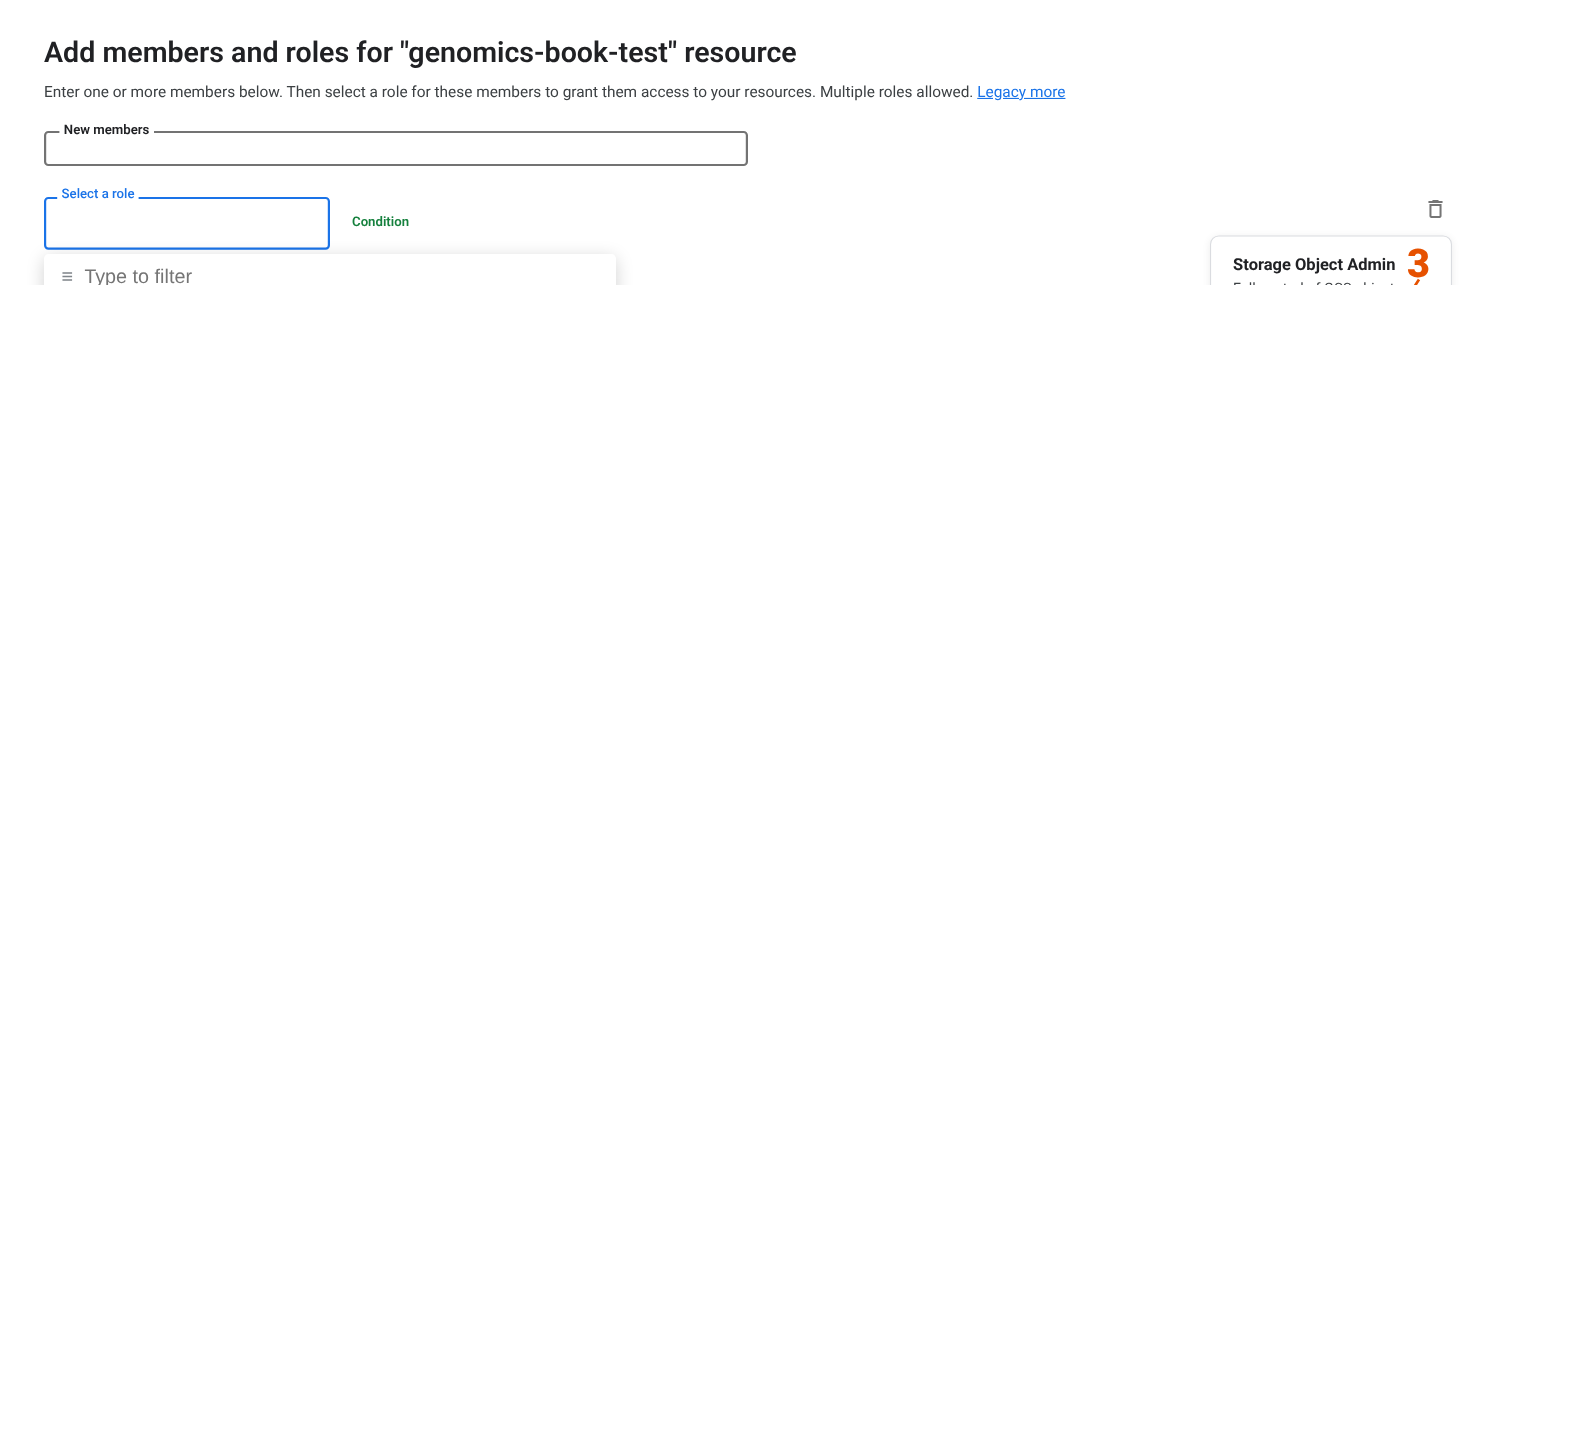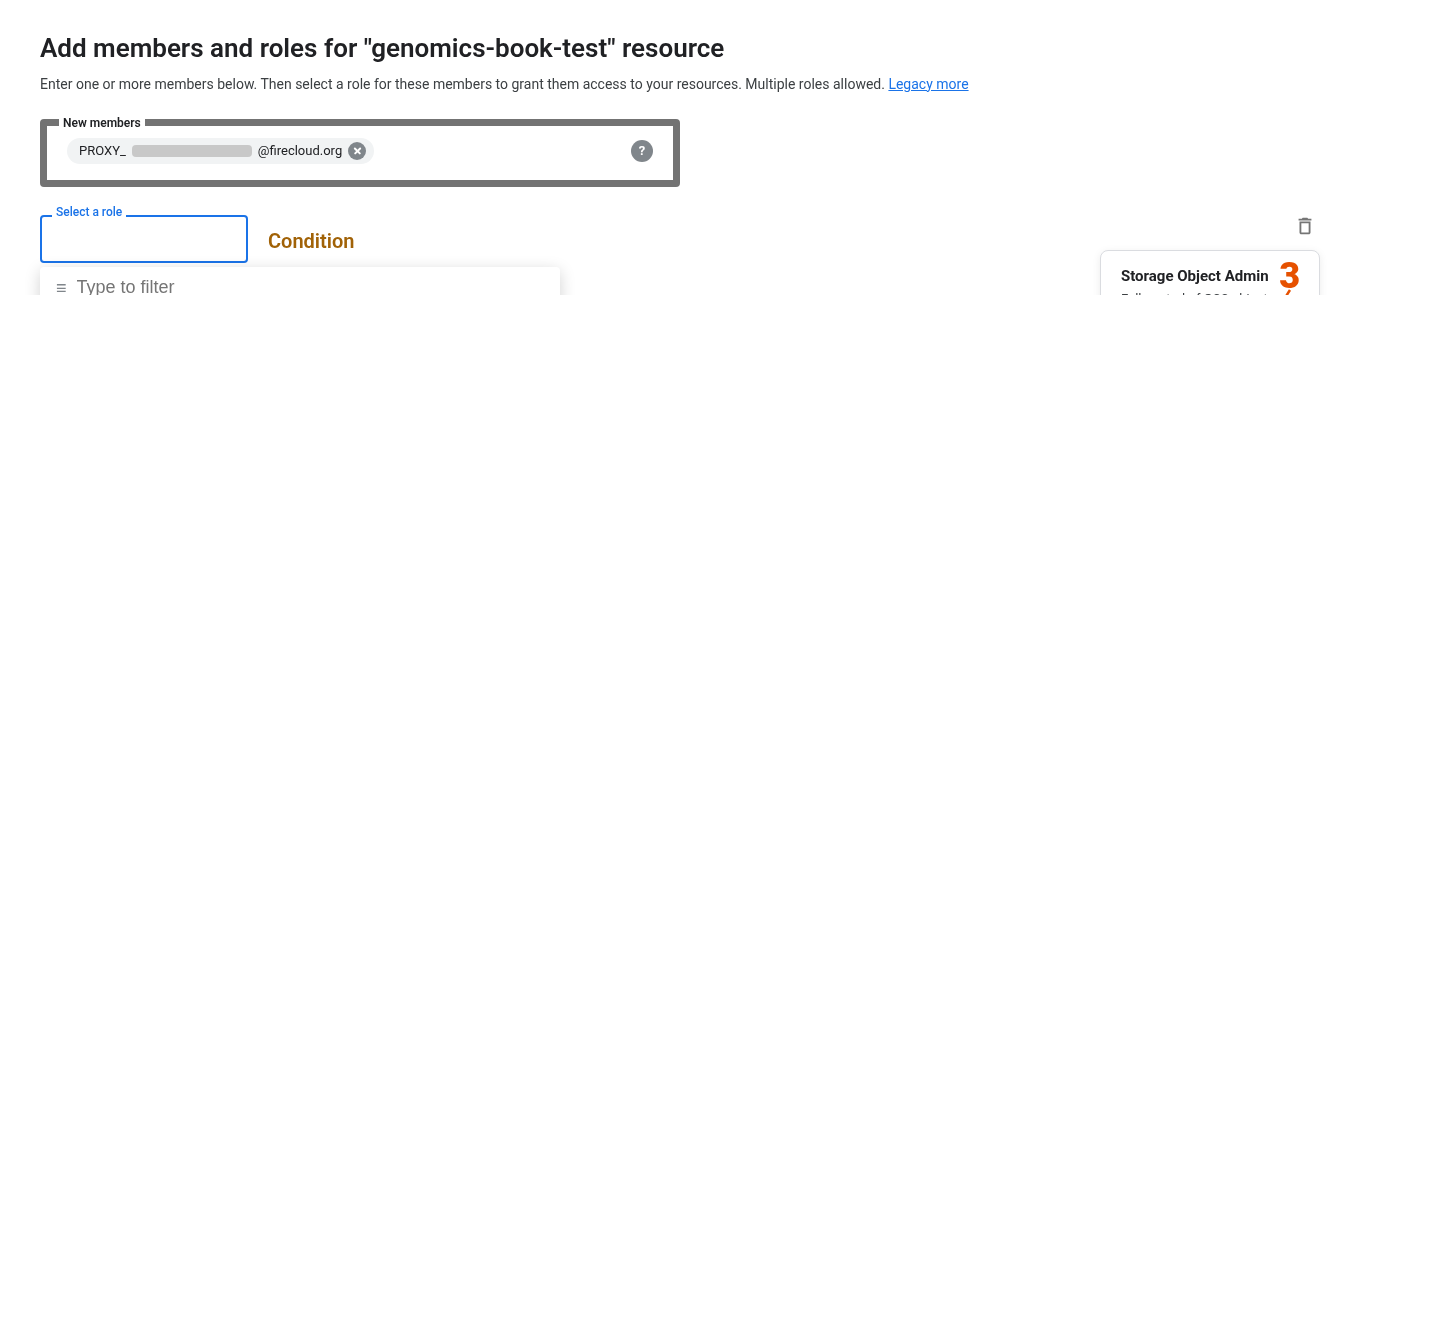--- a/index.html
+++ b/index.html
@@ -31,23 +31,23 @@
       color: #1a73e8;
       text-decoration: underline;
       cursor: pointer;
     }
 
     .new-members-section {
       margin-bottom: 28px;
     }
 
     .fieldset-box {
-      border: 7px solid #737373;
+      border: 2px solid #737373;
       border-radius: 4px;
-      padding: 12px 20px 16px;
+      padding: 12px 8px 16px;
       position: relative;
       max-width: 640px;
     }
 
     .fieldset-legend {
       font-size: 12px;
       font-weight: 600;
       color: #202124;
       position: absolute;
       top: -10px;
@@ -123,21 +123,21 @@
 
     .roles-row {
       display: flex;
       align-items: flex-start;
       gap: 20px;
       position: relative;
     }
 
     .select-role-container {
       position: relative;
-      width: 208px;
+      width: 260px;
     }
 
     .select-role-label {
       color: #1a73e8;
       font-size: 12px;
       font-weight: 500;
       position: absolute;
       top: -10px;
       left: 12px;
       background: #fff;
@@ -149,23 +149,23 @@
       border: 2px solid #1a73e8;
       border-radius: 4px;
       height: 48px;
       display: flex;
       align-items: center;
       padding: 0 12px;
       cursor: pointer;
     }
 
     .condition-label {
-      font-size: 20px;
+      font-size: 12px;
       font-weight: 600;
-      color: #a16207;
+      color: #15803d;
       padding-top: 14px;
     }
 
     
     .dropdown-container {
       position: absolute;
       top: 52px;
       left: 0;
       width: 520px;
       background: #fff;
@@ -326,31 +326,20 @@
 <h1 class="page-title">Add members and roles for "genomics-book-test" resource</h1>
 
 <p class="subtitle">
   <span>Enter one or more members below. Then select a role for these members to grant them access to your resources. Multiple roles allowed.</span>
   <a>Legacy more</a>
 </p>
 
 <div class="new-members-section">
   <div class="fieldset-box">
     <span class="fieldset-legend">New members</span>
-    <div class="member-chip-row">
-      <div class="member-chip">
-        <span>PROXY_</span>
-        <span class="chip-text-blurred"></span>
-        <span>@firecloud.org</span>
-        <div class="chip-close"></div>
-      </div>
-      <div class="help-icon">
-        <span>?</span>
-      </div>
-    </div>
   </div>
 </div>
 
 <div class="roles-row relative-wrapper">
 
   <div style="position:absolute; left:-30px; top:130px; display:flex; align-items:center;">
     <div class="checkbox-blue">
       <span class="checkmark">✓</span>
     </div>
   </div>

